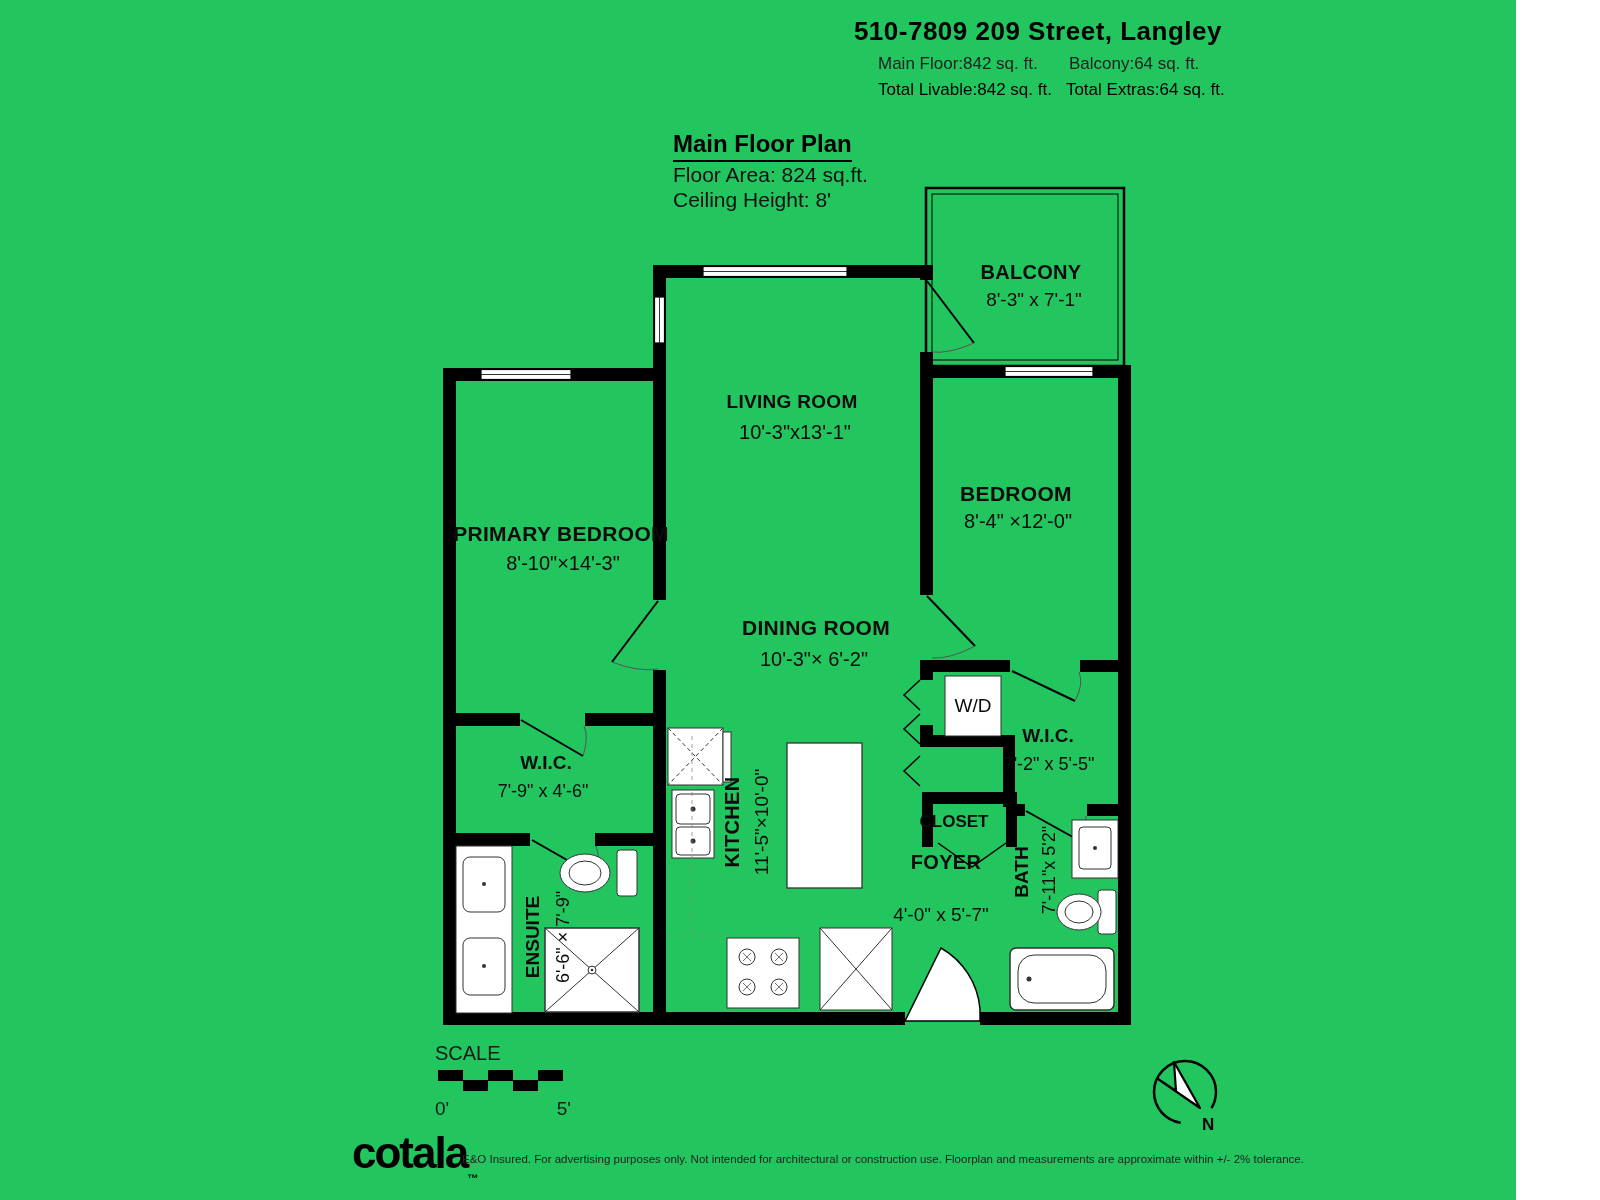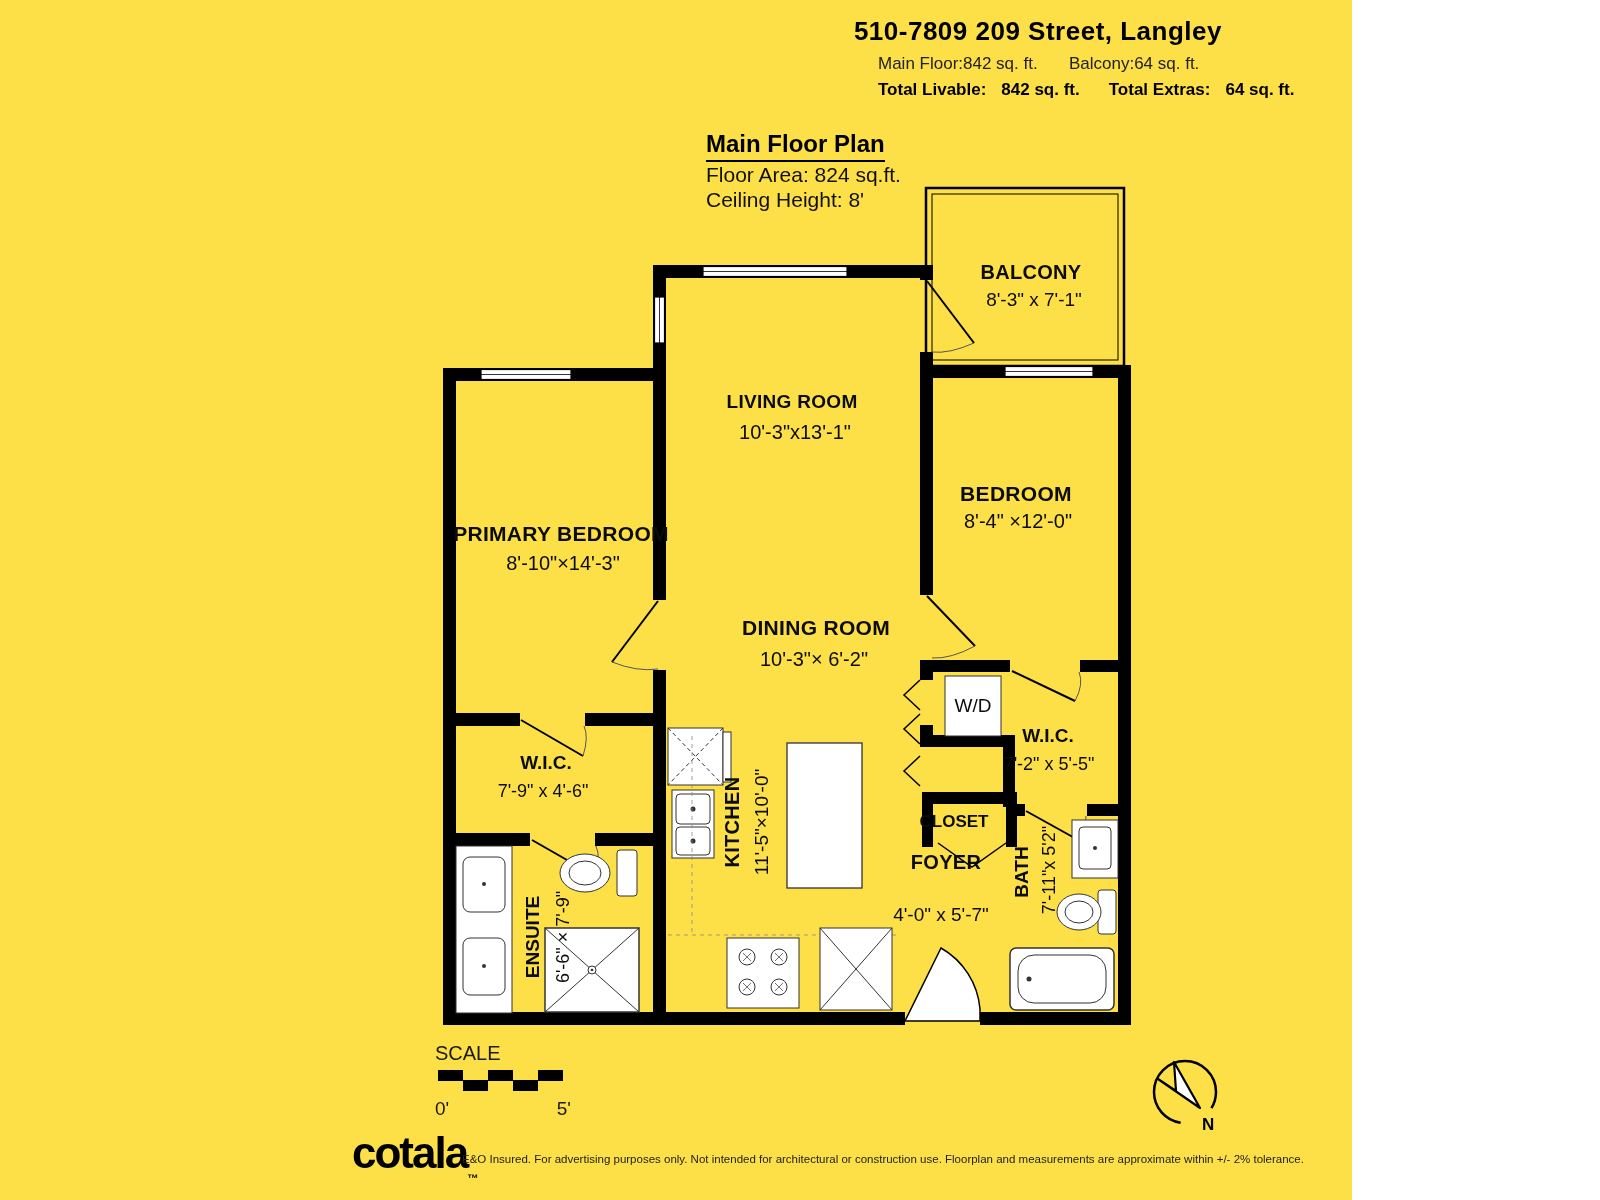--- a/index.html
+++ b/index.html
@@ -1,28 +1,28 @@
 <!DOCTYPE html>
 <html><head>
 <meta charset="utf-8">
 <style>
   html,body{margin:0;padding:0;background:#fff;}
-  .page{position:relative;width:1352px;height:1200px;background:#fde047;overflow:hidden;
+  .page{position:relative;width:1516px;height:1200px;background:#22c55e;overflow:hidden;
         font-family:"Liberation Sans",sans-serif;color:#000;}
   
   .hdr-title{position:absolute;left:700px;top:16px;width:522px;text-align:right;
              font-size:26px;font-weight:700;letter-spacing:0.5px;}
   .hdr-row{position:absolute;left:878px;width:348px;display:flex;font-size:17px;color:#222;}
   .hdr-row .lab{white-space:nowrap;}
   .hdr-row .val{flex:1;text-align:left;white-space:nowrap;}
   .hdr-row .val.first{margin-right:14px;}
   .hdr-row.r1{top:54px;}
-  .hdr-row.r2{top:80px;font-weight:700;color:#000;gap:15px;}
-  
-  .plan-info{position:absolute;left:706px;top:130px;}
+  .hdr-row.r2{top:80px;font-weight:400;color:#000;}
+  
+  .plan-info{position:absolute;left:673px;top:130px;}
   .plan-info .pi-title{font-size:24px;font-weight:700;display:inline-block;
                        border-bottom:2.5px solid #000;padding-bottom:2px;}
   .plan-info .pi-line{font-size:21px;margin-top:1px;color:#111;}
   
   .plan-svg{position:absolute;left:435px;top:180px;}
   
   .lbl{position:absolute;transform:translate(-50%,-50%);white-space:nowrap;color:#0c0c0c;}
   .lbl.rot{transform:translate(-50%,-50%) rotate(-90deg);}
   .rname{font-weight:700;font-size:20px;letter-spacing:0.3px;}
   .rdims{font-size:19px;}

